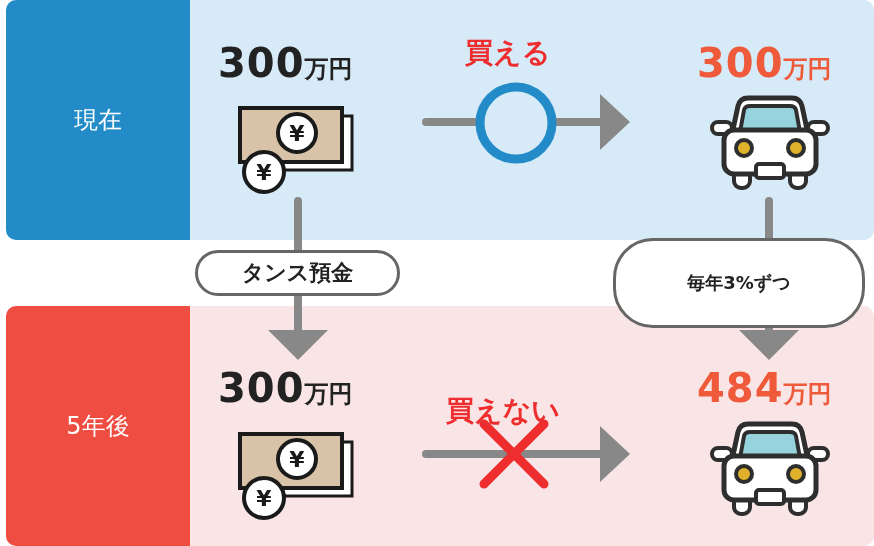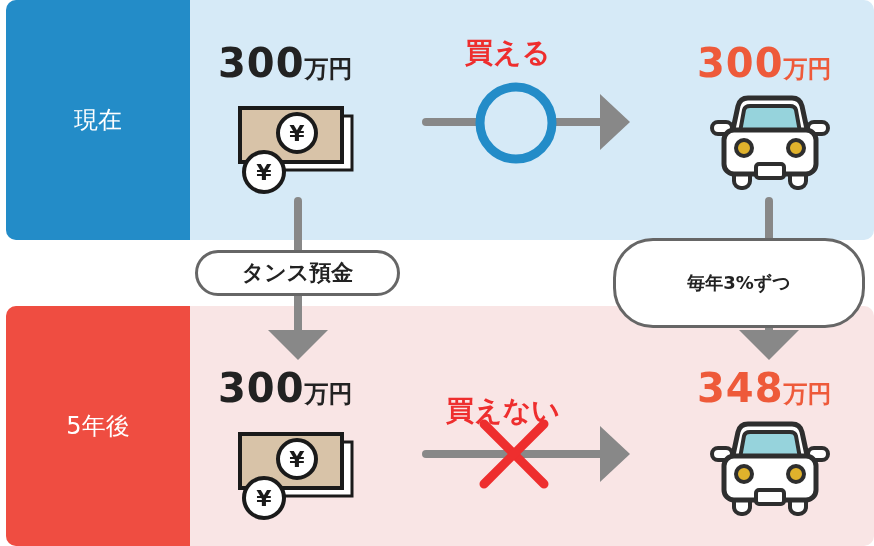--- a/index.html
+++ b/index.html
@@ -121,21 +121,21 @@
 <div class="verdict" style="left:446px; top:392px;">買えない</div>
 
 <div class="arrow-line" style="left:422px; top:450px; width:185px; height:8px; border-radius:4px;"></div>
 <div class="arrow-head-right" style="left:600px; top:426px;"></div>
 <svg class="icon" style="left:476px; top:416px;" width="76" height="76" viewBox="0 0 76 76">
   <line x1="8" y1="8" x2="68" y2="68" stroke="#ee2e2e" stroke-width="9" stroke-linecap="round"></line>
   <line x1="68" y1="8" x2="8" y2="68" stroke="#ee2e2e" stroke-width="9" stroke-linecap="round"></line>
 </svg>
 
 <div class="amount orange" style="left:697px; top:365px;">
-  <span class="num">348</span><span class="unit">万円</span>
+  <span class="num">484</span><span class="unit">万円</span>
 </div>
 
 <svg class="icon" style="left:708px; top:418px;" width="124" height="102" viewBox="0 0 124 102">
   <path d="M24 42 L30 14 Q32 6 40 6 L84 6 Q92 6 94 14 L100 42 Z" fill="#ffffff" stroke="#2e2e2e" stroke-width="5" stroke-linejoin="round"></path>
   <path d="M32 40 L36 18 Q37 14 42 14 L82 14 Q87 14 88 18 L92 40 Z" fill="#96d3dc" stroke="#2e2e2e" stroke-width="4" stroke-linejoin="round"></path>
   <rect x="4" y="30" width="20" height="12" rx="6" fill="#ffffff" stroke="#2e2e2e" stroke-width="4"></rect>
   <rect x="100" y="30" width="20" height="12" rx="6" fill="#ffffff" stroke="#2e2e2e" stroke-width="4"></rect>
   <rect x="26" y="74" width="16" height="22" rx="7" fill="#ffffff" stroke="#2e2e2e" stroke-width="4"></rect>
   <rect x="82" y="74" width="16" height="22" rx="7" fill="#ffffff" stroke="#2e2e2e" stroke-width="4"></rect>
   <rect x="16" y="38" width="92" height="44" rx="10" fill="#ffffff" stroke="#2e2e2e" stroke-width="5"></rect>

